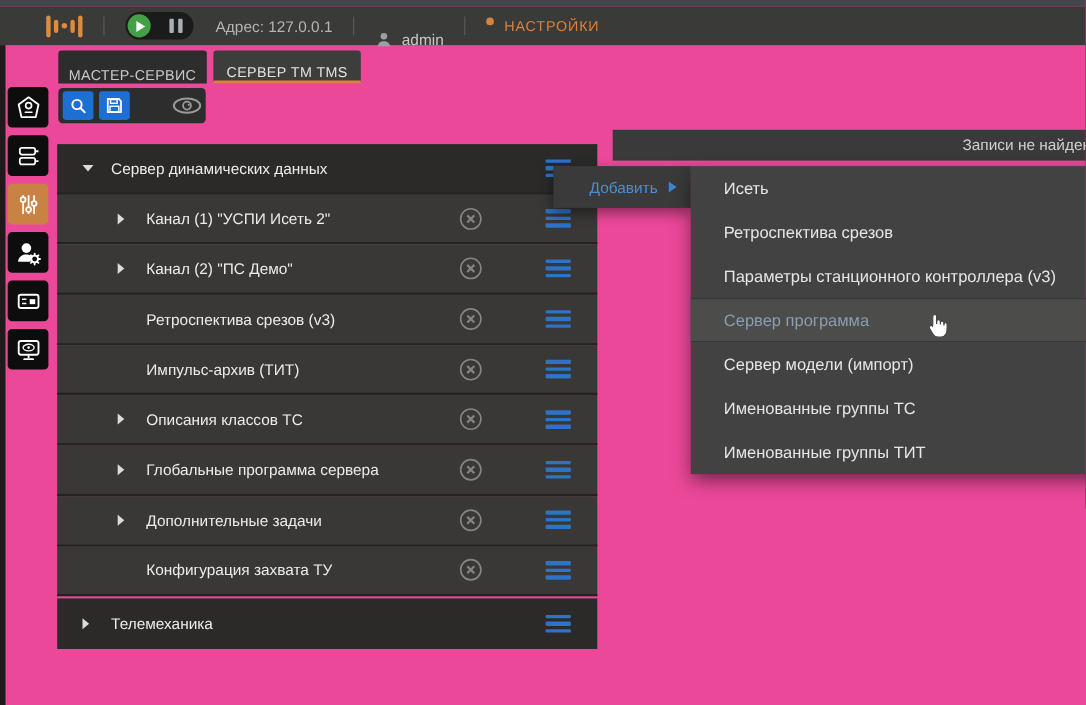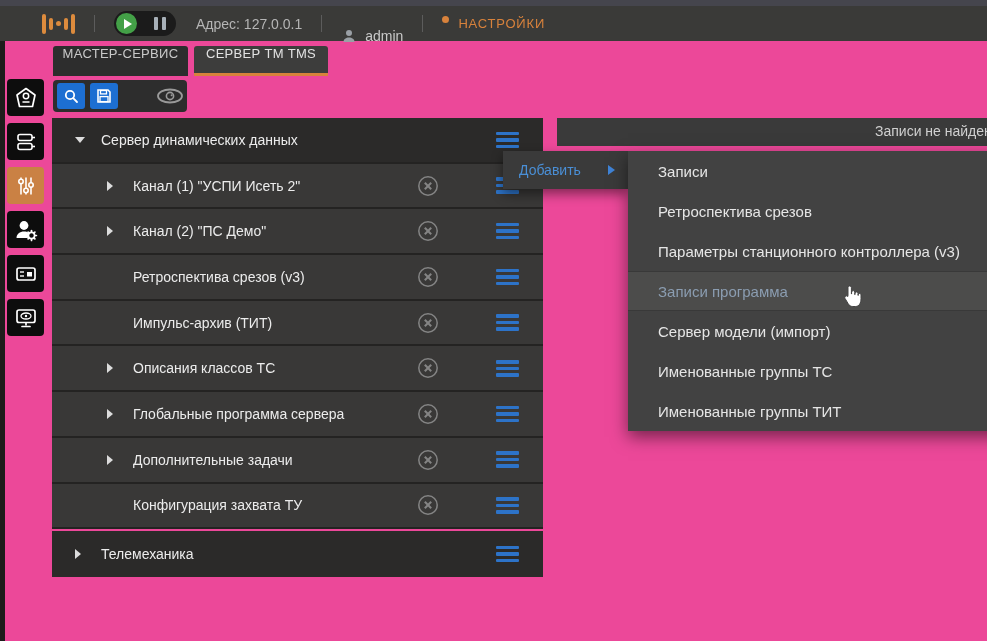--- a/index.html
+++ b/index.html
@@ -26,42 +26,42 @@
   .pause i { display:block; width:4px; height:13px; background:#a7b0b8; border-radius:1px; }
   .addr { color:#b5b5b5; font-size:14px; margin-left:20px; }
   .user { display:flex; align-items:center; gap:8px; color:#c9c9c9; font-size:14px;margin-top:24px; }
   .settings { display:flex; align-items:flex-start; gap:9px; color:#d8823c; font-size:13px;
               letter-spacing:0.8px; }
   .settings .dot { width:7px; height:7px; border-radius:50%; background:#d8823c; }
 
   
   .tab { position:absolute; top:46px; height:30px; border-radius:3px 3px 0 0;
          background:#2d2d2d; color:#c9c9c9; font-size:13px; letter-spacing:0.3px;
-         display:flex; align-items:flex-start; justify-content:center; }
+         display:flex; align-items:flex-end; justify-content:center; }
   .tab.active { background:#3d3d3c; color:#e2e2e2; border-bottom:3px solid #d8823c; }
   .tab1 { left:53px;  width:135px; }
   .tab2 { left:194px; width:134px; }
   .tab3 { left:334px; width:127px; }
 
   
   .toolbar { position:absolute; top:80px; left:53px; width:134px; height:32px;
              background:#2d2d2d; border-radius:4px; display:flex; align-items:center; padding-left:4px; }
   .tbtn { width:28px; height:26px; background:#1d6fd2; border-radius:3px;
           display:flex; align-items:center; justify-content:center; }
   .tbtn + .tbtn { margin-left:5px; }
   .eye-wrap { margin-left:37px; display:flex; align-items:center; }
 
   
   .rail-edge { position:absolute; top:41px; left:0; width:5px; height:600px; background:#1d1c1b; }
   .ricon { position:absolute; left:7px; width:37px; height:37px; background:#0d0d0d;
            border-radius:4px; display:flex; align-items:center; justify-content:center; }
   .ricon.active { background:#ca8144; }
 
   
-  .tree { position:absolute; top:118px; left:52px; width:491px; }
+  .tree { position:absolute; top:131px; left:52px; width:491px; }
   .trow { height:45.7px; background:#393837; border-bottom:2px solid #242322;
           display:flex; align-items:center; color:#ececec; font-size:14px; }
   .trow.toplevel { background:#2b2a29; }
   .trow.last { border-bottom:none; margin-top:2px; height:46px; }
   .lvl0 { padding-left:23px; } .lvl1 { padding-left:55px; }
   .arrow { width:9px; margin-right:17px; }
   .arrow.down i { display:block; width:0; height:0; border-left:5px solid transparent;
                   border-right:5px solid transparent; border-top:6px solid #dcdcdc; }
   .arrow.right i { display:block; width:0; height:0; border-top:5px solid transparent;
                    border-bottom:5px solid transparent; border-left:6px solid #dcdcdc; }
@@ -72,21 +72,21 @@
 
   
   .right-bar { position:absolute; top:118px; left:557px; width:500px; height:28px;
                background:#3a3a3a; overflow:hidden; }
   .right-bar span { position:absolute; left:318px; top:5px; color:#d0d0d0; font-size:14px; white-space:nowrap; }
 
   
   .menu-add { position:absolute; top:151px; left:503px; width:125px; height:38px;
               background:#3a3a3a; box-shadow:0 5px 12px rgba(0,0,0,0.45);
               display:flex; align-items:center; z-index:5; }
-  .menu-add .mlabel { color:#4a8fd6; font-size:14px; margin-left:16px; }
+  .menu-add .mlabel { color:#4a8fd6; font-size:14px; margin-left:33px; }
   .menu-add .subarrow { margin-left:auto; margin-right:13px; width:0; height:0;
               border-top:5px solid transparent; border-bottom:5px solid transparent;
               border-left:7px solid #3f83d6; }
   .submenu { position:absolute; top:151px; left:628px; width:380px; height:280px;
              background:#424242; box-shadow:0 6px 16px rgba(0,0,0,0.5); z-index:6; }
   .sitem { height:40px; display:flex; align-items:center; padding-left:30px;
            color:#e6e6e6; font-size:15px; }
   .sitem.hover { background:#4c4c4b; color:#8b9db1;
                  border-top:1px solid #393939; border-bottom:1px solid #393939; height:40px; }
 
@@ -416,30 +416,30 @@
     </div>
   </div>
 
   <div class="menu-add">
     <span class="mlabel">Добавить</span>
     <span class="subarrow"></span>
   </div>
 
   <div class="submenu">
     <div class="sitem">
-        <span>Записи</span>
+        <span>Исеть</span>
       </div>
     <div class="sitem">
         <span>Ретроспектива срезов</span>
       </div>
     <div class="sitem">
         <span>Параметры станционного контроллера (v3)</span>
       </div>
     <div class="sitem hover">
-        <span>Записи программа</span>
+        <span>Сервер программа</span>
       </div>
     <div class="sitem">
         <span>Сервер модели (импорт)</span>
       </div>
     <div class="sitem">
         <span>Именованные группы ТС</span>
       </div>
     <div class="sitem">
         <span>Именованные группы ТИТ</span>
       </div>

